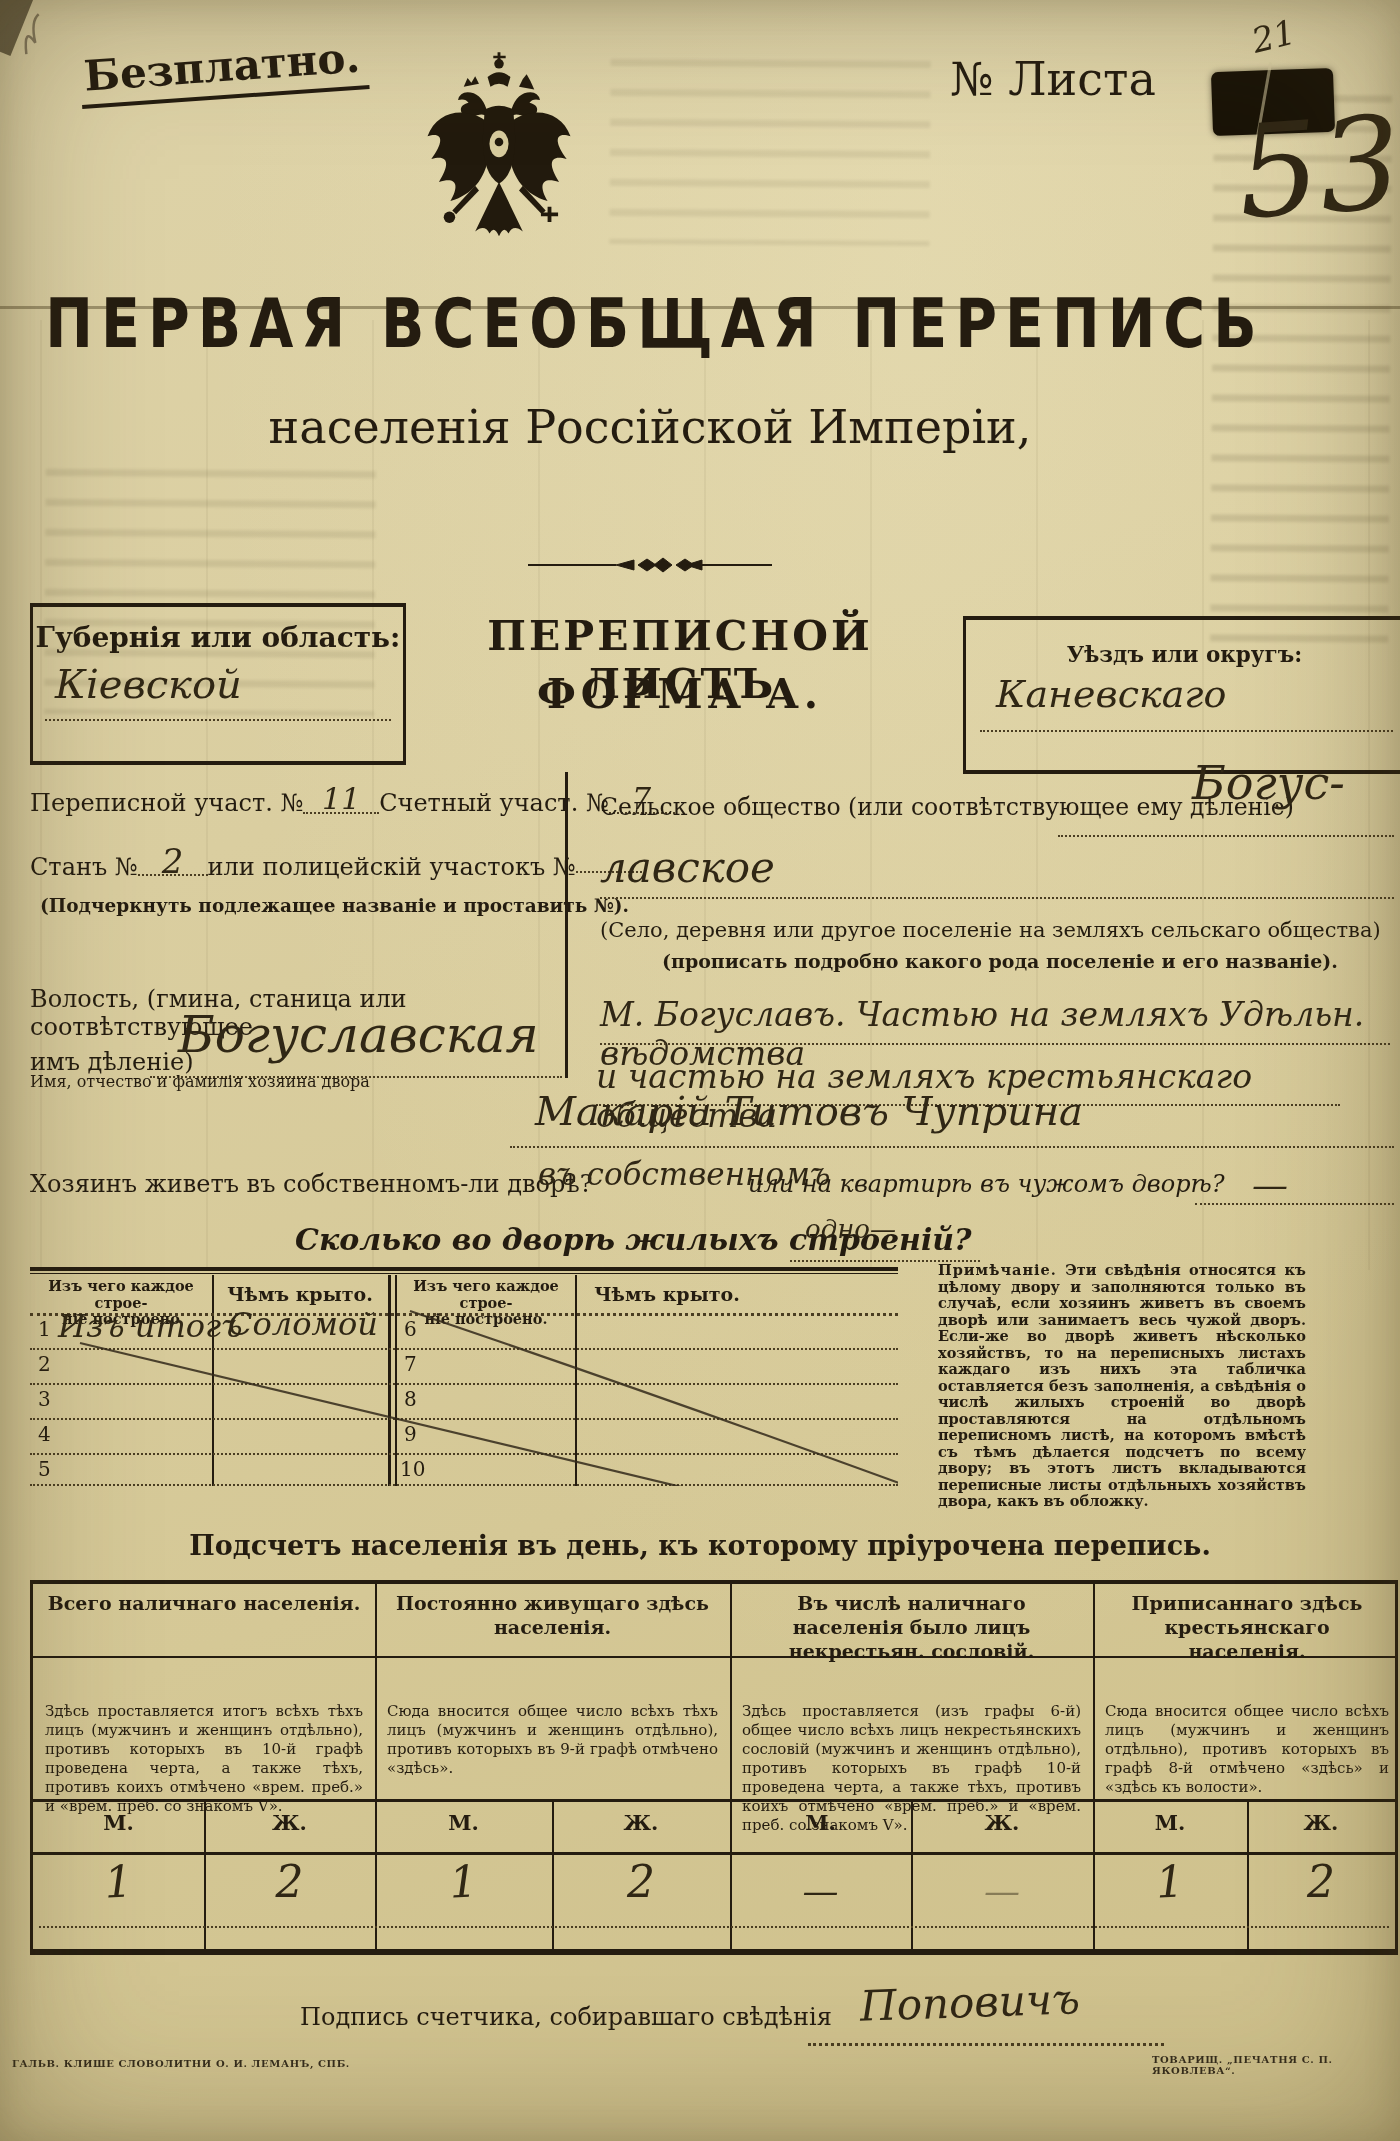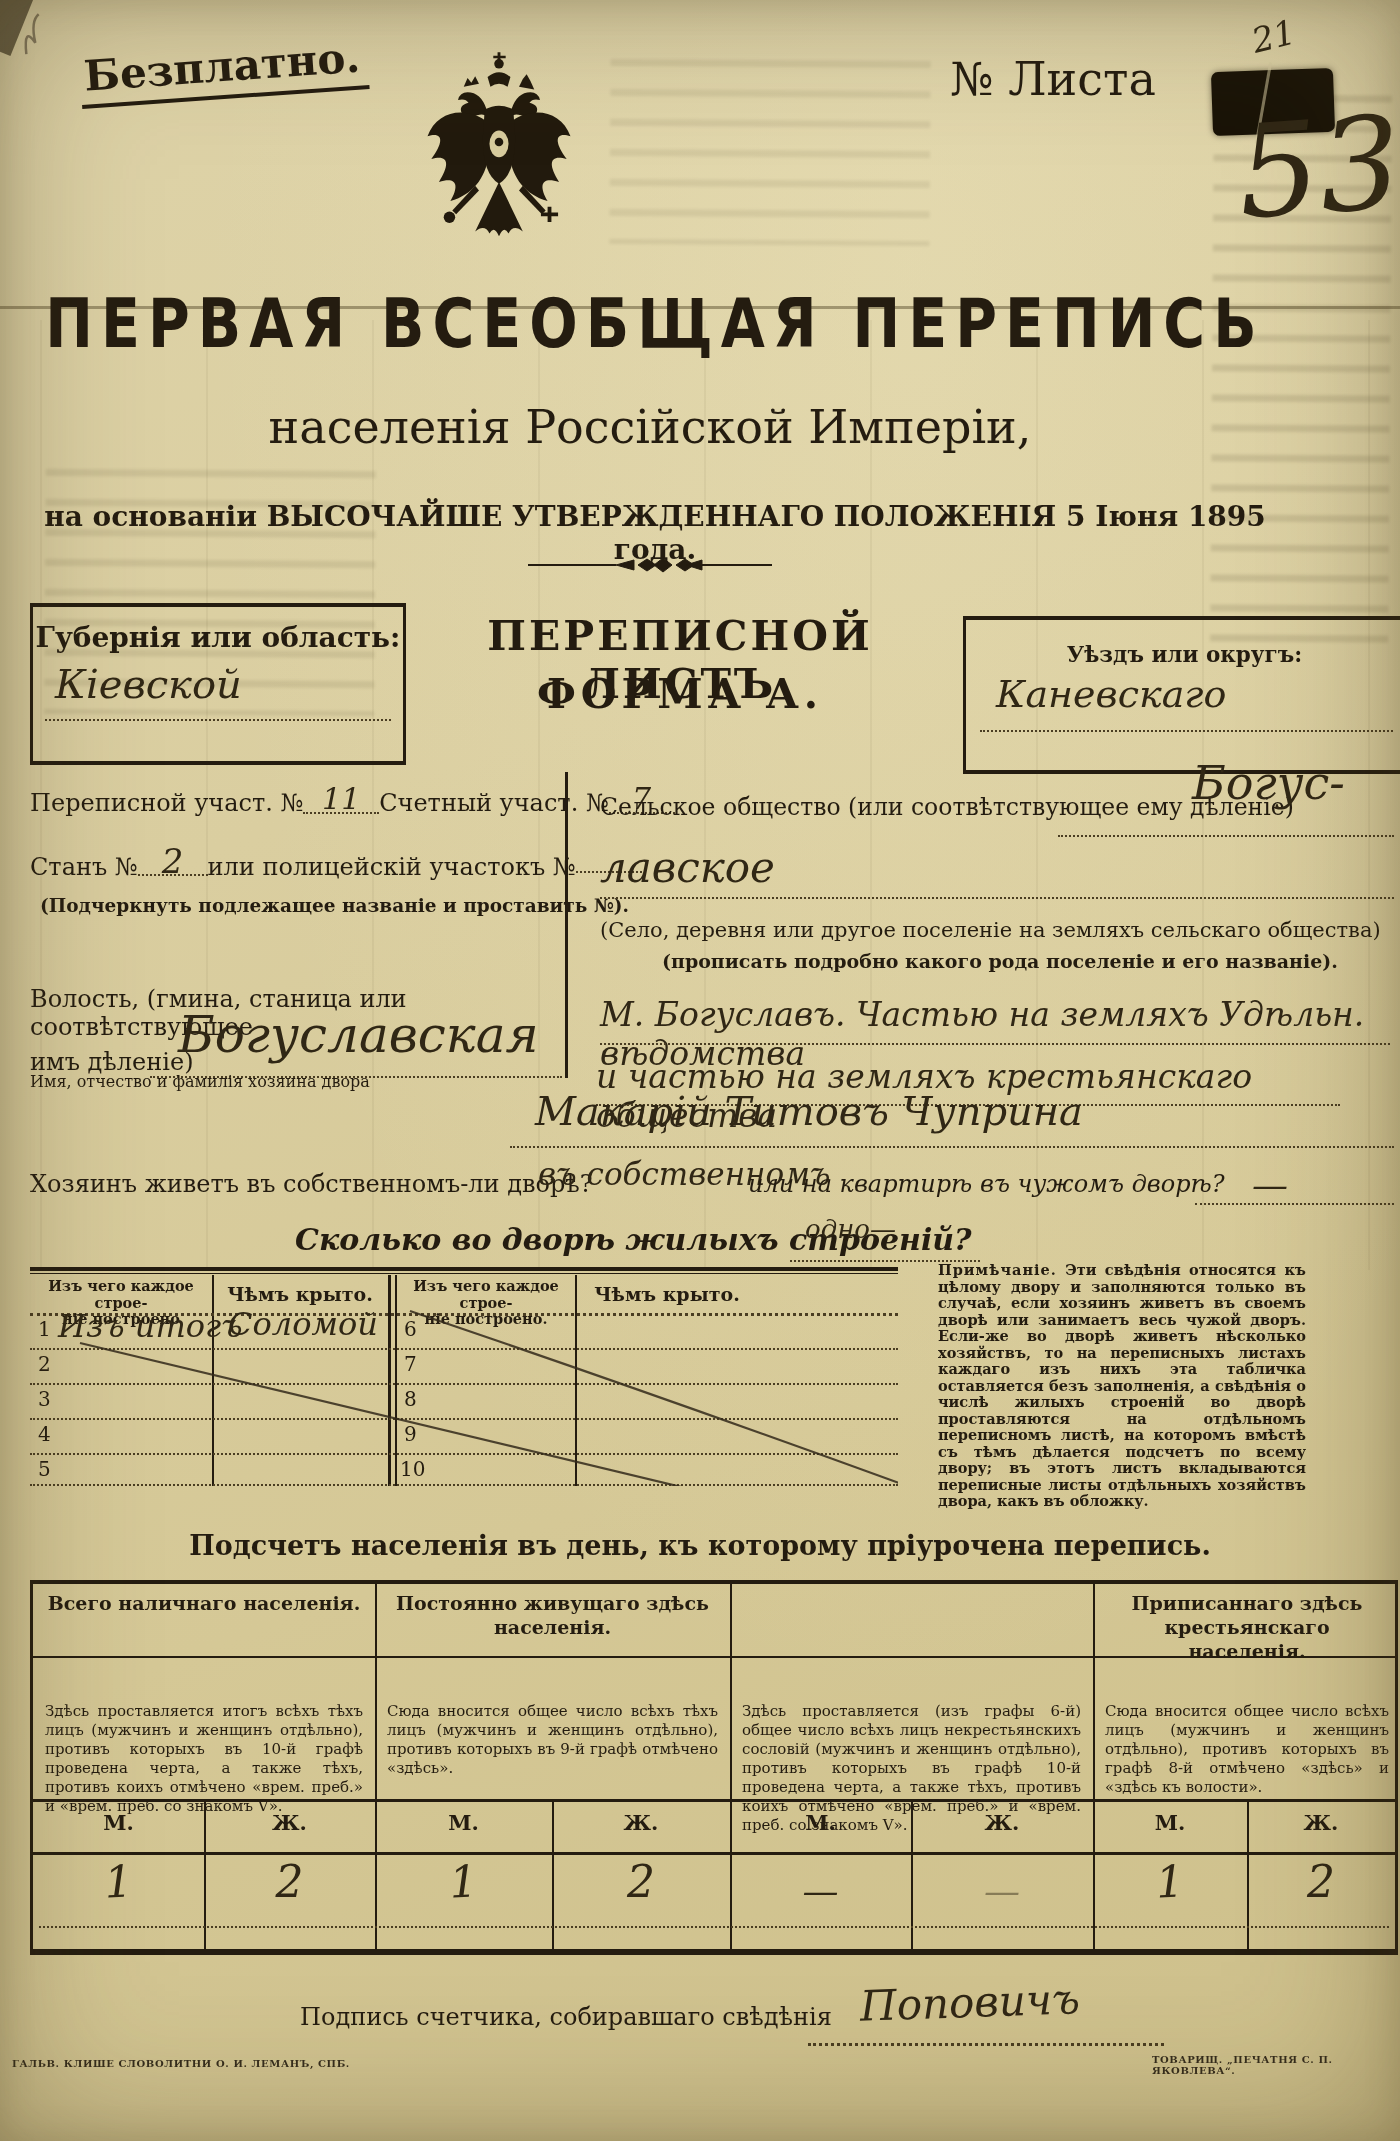--- a/index.html
+++ b/index.html
@@ -70,21 +70,20 @@
   </svg>
 
   <div class="abs serif" style="left:950px;top:52px;font-size:46px;">№ Листа</div>
   <div class="abs hand" style="left:1252px;top:16px;font-size:34px;transform:rotate(-14deg);">21</div>
   <div class="abs" style="left:1212px;top:70px;width:122px;height:64px;background:#191307;border-radius:7px;transform:rotate(-2deg);box-shadow:0 0 6px rgba(20,14,4,.5);"></div>
   <div class="abs" style="left:1262px;top:62px;width:3px;height:82px;background:rgba(214,203,160,.55);transform:rotate(10deg);z-index:5;"></div>
   <div class="abs hand" style="left:1238px;top:104px;font-size:128px;line-height:1;transform:rotate(-4deg);z-index:6;">53</div>
 
   <div class="abs ctr" style="left:0;top:284px;width:1310px;font-family:'DejaVu Sans',sans-serif;font-weight:bold;font-size:57px;letter-spacing:8px;transform:scaleY(1.18);transform-origin:top;">ПЕРВАЯ ВСЕОБЩАЯ ПЕРЕПИСЬ</div>
   <div class="abs ctr serif" style="left:0;top:400px;width:1300px;font-size:46px;">населенія Россійской Имперіи,</div>
-  <div class="abs ctr serif b" style="left:0;top:500px;width:1310px;font-size:28px;">на основаніи ВЫСОЧАЙШЕ УТВЕРЖДЕННАГО ПОЛОЖЕНІЯ 5 Іюня 1895 года.</div>
   <svg class="abs" style="left:528px;top:556px;" width="244" height="18" viewBox="0 0 244 18">
     <g fill="#241c10" stroke="#241c10">
       <line x1="0" y1="9" x2="88" y2="9" stroke-width="2"></line>
       <path d="M88,9 l18,-5 v10 z"></path>
       <path d="M110,9 l9,-6 l9,6 l-9,6 z"></path>
       <path d="M126,9 l9,-7 l9,7 l-9,7 z"></path>
       <path d="M148,9 l9,-6 l9,6 l-9,6 z"></path>
       <path d="M174,4 l-16,5 l16,5 z"></path>
       <line x1="174" y1="9" x2="244" y2="9" stroke-width="2"></line>
     </g>
@@ -203,20 +202,21 @@
     <div class="line" style="left:0;top:215px;width:1362px;height:3px;"></div>
     <div class="line" style="left:0;top:268px;width:1362px;height:3px;"></div>
     <div class="line" style="left:171px;top:218px;width:1.5px;height:151px;"></div>
     <div class="line" style="left:519px;top:218px;width:1.5px;height:151px;"></div>
     <div class="line" style="left:878px;top:218px;width:1.5px;height:151px;"></div>
     <div class="line" style="left:1214px;top:218px;width:1.5px;height:151px;"></div>
     <div class="dotline" style="left:6px;right:6px;top:342px;"></div>
 
     <div class="grp-hdr" style="left:10px;width:322px;">Всего наличнаго населенія.</div>
     <div class="grp-hdr" style="left:352px;width:335px;">Постоянно живущаго здѣсь населенія.</div>
+    <div class="grp-hdr" style="left:707px;width:343px;">Въ числѣ наличнаго населенія было лицъ некрестьян. сословій.</div>
     <div class="grp-hdr" style="left:1070px;width:288px;">Приписаннаго здѣсь крестьянскаго населенія.</div>
 
     <div class="grp-desc" style="left:12px;width:318px;">Здѣсь проставляется итогъ всѣхъ тѣхъ лицъ (мужчинъ и женщинъ отдѣльно), противъ которыхъ въ 10-й графѣ проведена черта, а также тѣхъ, противъ коихъ отмѣчено «врем. преб.» и «врем. преб. со знакомъ V».</div>
     <div class="grp-desc" style="left:354px;width:331px;">Сюда вносится общее число всѣхъ тѣхъ лицъ (мужчинъ и женщинъ отдѣльно), противъ которыхъ въ 9-й графѣ отмѣчено «здѣсь».</div>
     <div class="grp-desc" style="left:709px;width:339px;">Здѣсь проставляется (изъ графы 6-й) общее число всѣхъ лицъ некрестьянскихъ сословій (мужчинъ и женщинъ отдѣльно), противъ которыхъ въ графѣ 10-й проведена черта, а также тѣхъ, противъ коихъ отмѣчено «врем. преб.» и «врем. преб. со знакомъ V».</div>
     <div class="grp-desc" style="left:1072px;width:284px;">Сюда вносится общее число всѣхъ лицъ (мужчинъ и женщинъ отдѣльно), противъ которыхъ въ графѣ 8-й отмѣчено «здѣсь» и «здѣсь къ волости».</div>
 
     <div class="mzh" style="left:0;width:171px;">М.</div>
     <div class="mzh" style="left:171px;width:171px;">Ж.</div>
     <div class="mzh" style="left:342px;width:177px;">М.</div>

